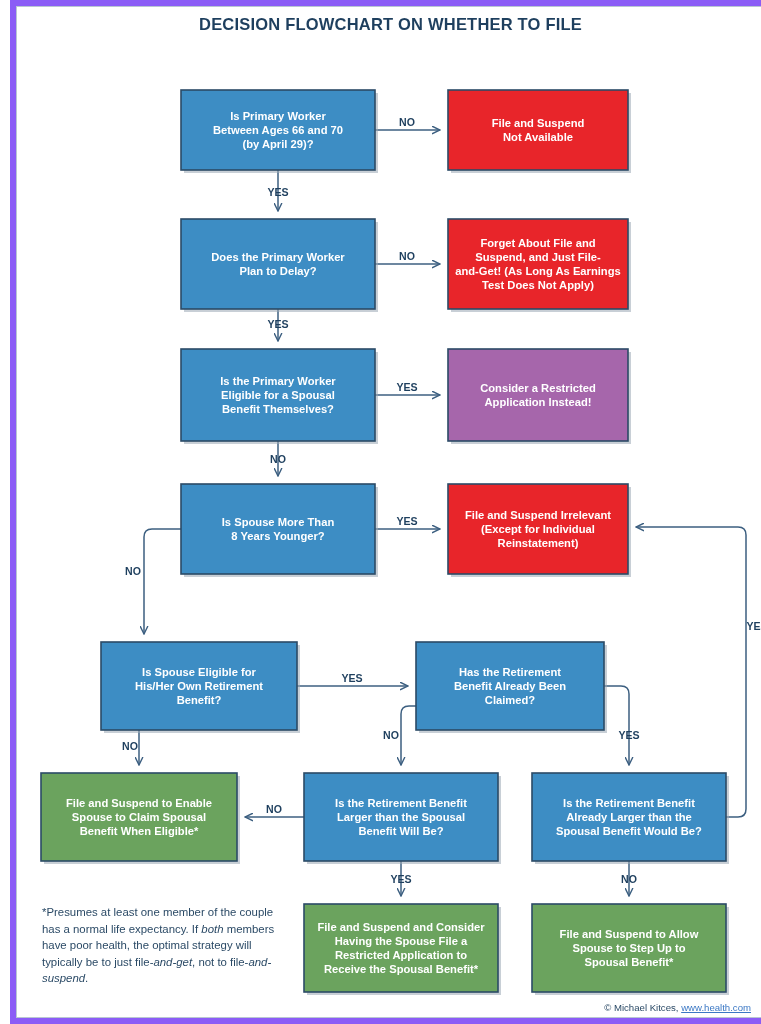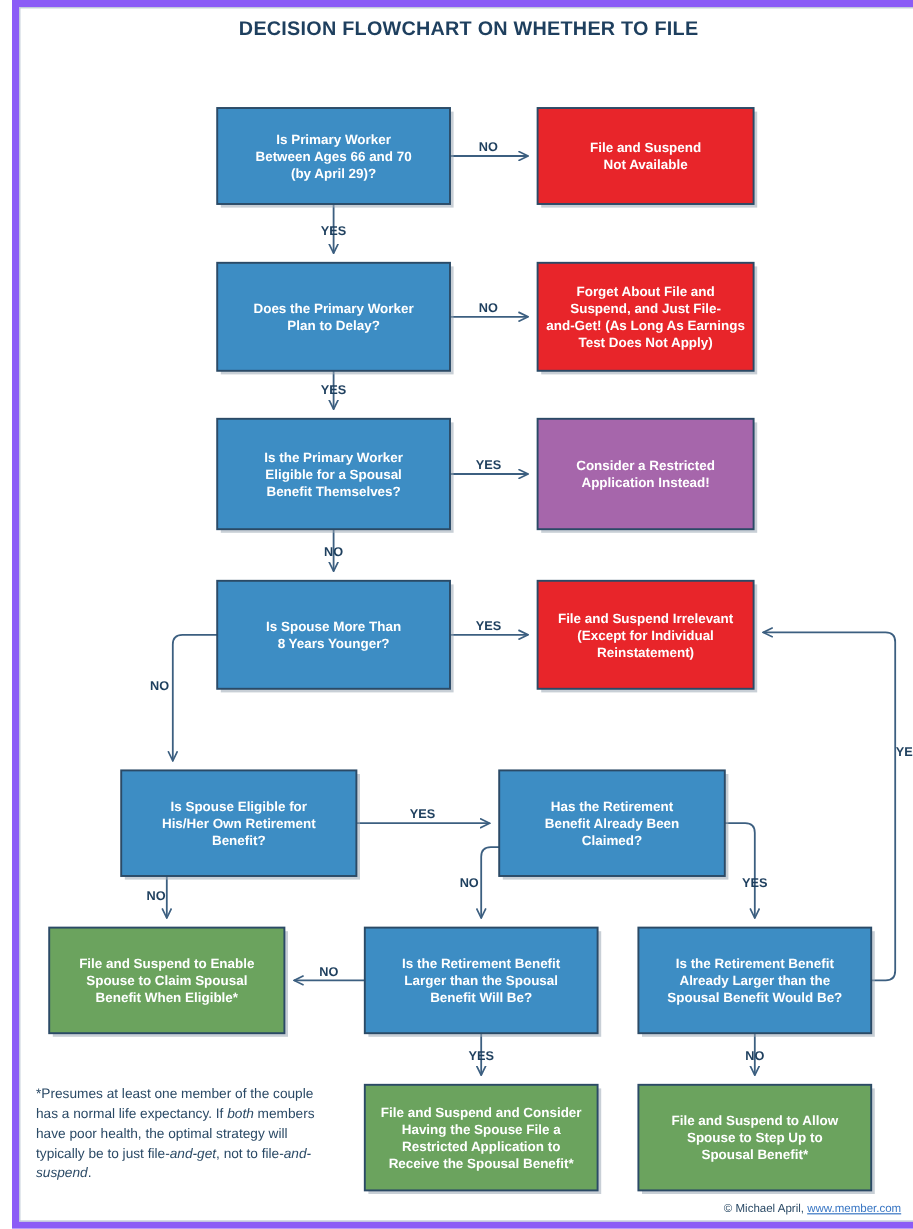--- a/index.html
+++ b/index.html
@@ -33,21 +33,21 @@
   .node-text{
     fill:#ffffff;font-size:11.2px;font-weight:bold;
     text-anchor:middle;
   }
   .edge{fill:none;stroke:#3c5f80;stroke-width:1.5px;}
   .edge-label{
     fill:#1e3f5e;font-size:10.6px;font-weight:bold;
     text-anchor:middle;
   }
   #footnote{
-    position:absolute;left:14px;top:898px;width:250px;
+    position:absolute;left:26px;top:898px;width:250px;
     color:#2b4a66;font-size:11.4px;line-height:16.6px;
   }
   #footnote i{font-style:italic;}
   #credit{
     position:absolute;right:14px;top:996px;
     color:#2b4a66;font-size:9.6px;
   }
   #credit a{color:#3a77c4;text-decoration:underline;}
 </style>
 </head>
@@ -213,15 +213,15 @@
           <rect class="node-shadow" x="519" y="901" width="194" height="88"></rect>
           <rect class="node-rect" x="516" y="898" width="194" height="88" fill="#6ba35e"></rect>
           <text class="node-text" x="613" y="931.8"><tspan x="613">File and Suspend to Allow</tspan><tspan x="613" dy="14.2">Spouse to Step Up to</tspan><tspan x="613" dy="14.2">Spousal Benefit*</tspan></text>
         </g>
       </g>
   </svg>
 
   <div id="footnote"><span>*Presumes at least one member of the couple has a normal life expectancy. If </span><i>both</i><span> members have poor health, the optimal strategy will typically be to just file-</span><i>and-get</i><span>, not to file-</span><i>and-suspend</i><span>.</span></div>
 
   <div id="credit">
-    <span>© Michael April, </span><a href="#">www.member.com</a>
+    <span>© Michael Kitces, </span><a href="#">www.health.com</a>
   </div>
 </div>
 
 </body></html>

